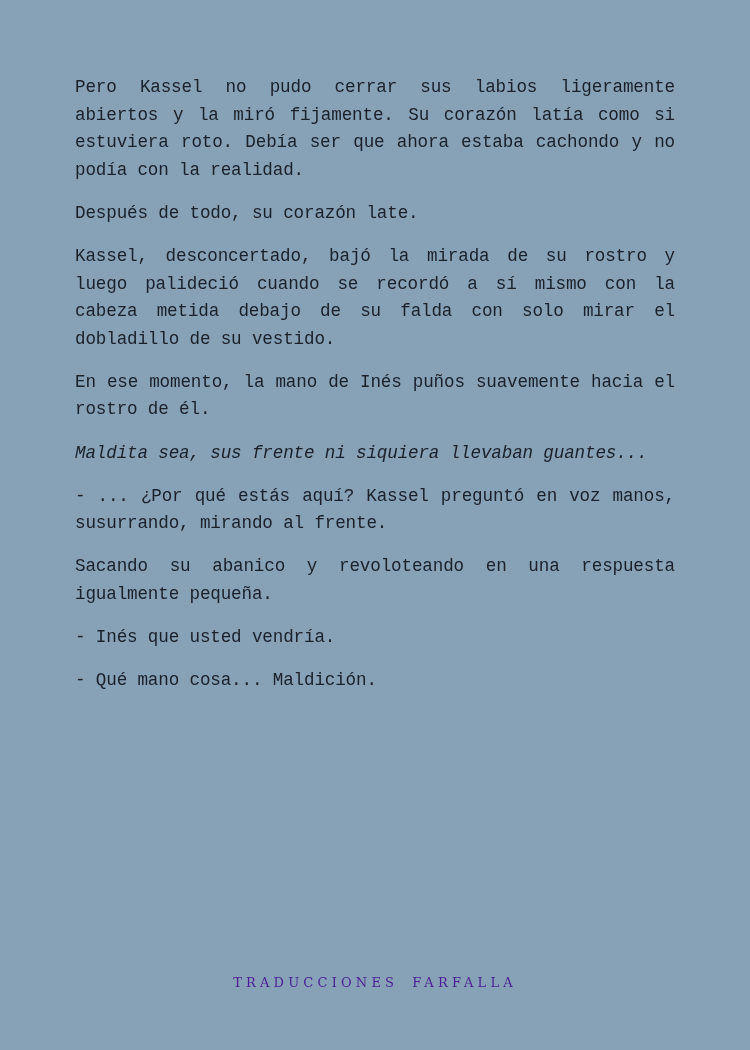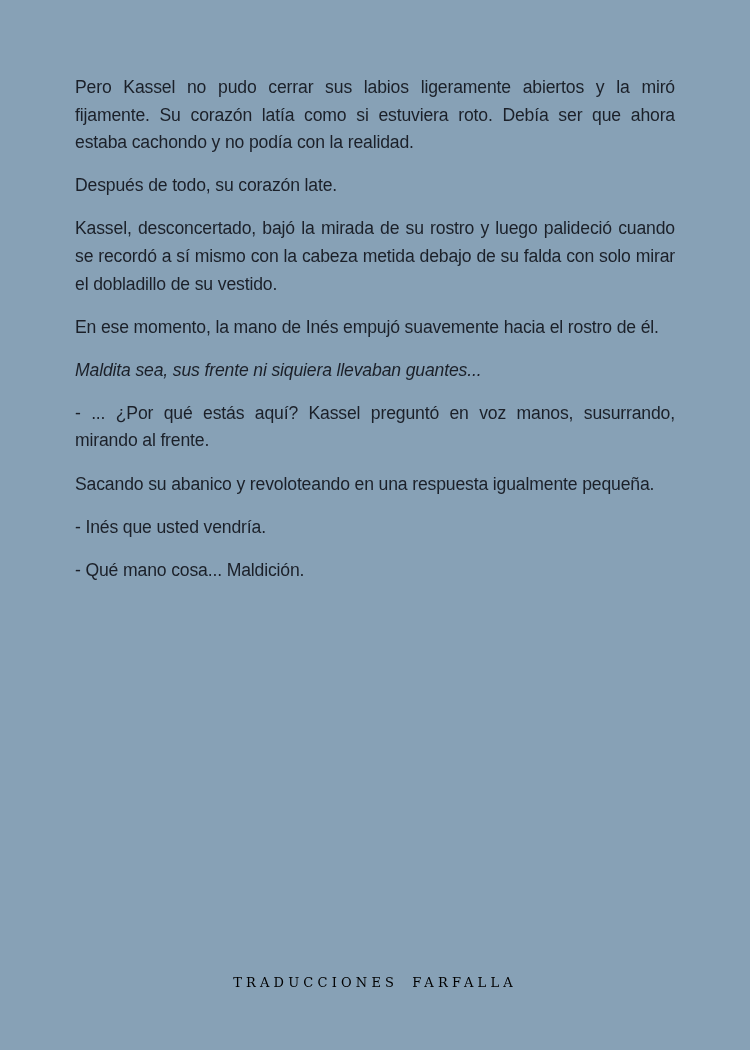--- a/index.html
+++ b/index.html
@@ -11,21 +11,21 @@
       height: 1050px;
       background: #87a1b6;
       position: relative;
       overflow: hidden;
     }
     .page {
       position: absolute;
       left: 75px;
       top: 74px;
       width: 600px;
-      font-family: Liberation Sans, sans-serif;
+      font-family: Liberation Mono, monospace;
       font-size: 17.6px;
       line-height: 27.6px;
       color: #1b2029;
       letter-spacing: -0.15px;
     }
     .para {
       margin: 0 0 15.5px 0;
       text-align: justify;
       text-align-last: left;
     }
@@ -34,34 +34,34 @@
     }
     .footer {
       position: absolute;
       left: 0;
       width: 750px;
       top: 975px;
       text-align: center;
       font-family: "DejaVu Serif", serif;
       font-size: 13px;
       letter-spacing: 4.2px;
-      color: #000000;
+      color: #4c1d95;
     }
     .footer .word + .word {
       margin-left: 14px;
     }
   </style>
 </head>
 <body>
 
 <div class="page">
   <p class="para">Pero Kassel no pudo cerrar sus labios ligeramente abiertos y la miró fijamente. Su corazón latía como si estuviera roto. Debía ser que ahora estaba cachondo y no podía con la realidad.</p>
   <p class="para">Después de todo, su corazón late.</p>
   <p class="para">Kassel, desconcertado, bajó la mirada de su rostro y luego palideció cuando se recordó a sí mismo con la cabeza metida debajo de su falda con solo mirar el dobladillo de su vestido.</p>
-  <p class="para">En ese momento, la mano de Inés empujó suavemente hacia el rostro de él.</p>
+  <p class="para">En ese momento, la mano de Inés puños suavemente hacia el rostro de él.</p>
   <p class="para italic">Maldita sea, sus frente ni siquiera llevaban guantes...</p>
   <p class="para">- ... ¿Por qué estás aquí? Kassel preguntó en voz manos, susurrando, mirando al frente.</p>
   <p class="para">Sacando su abanico y revoloteando en una respuesta igualmente pequeña.</p>
   <p class="para">- Inés que usted vendría.</p>
   <p class="para">- Qué mano cosa... Maldición.</p>
 </div>
 
 <div class="footer">
   <span class="word">TRADUCCIONES</span><span class="word">FARFALLA</span>
 </div>

